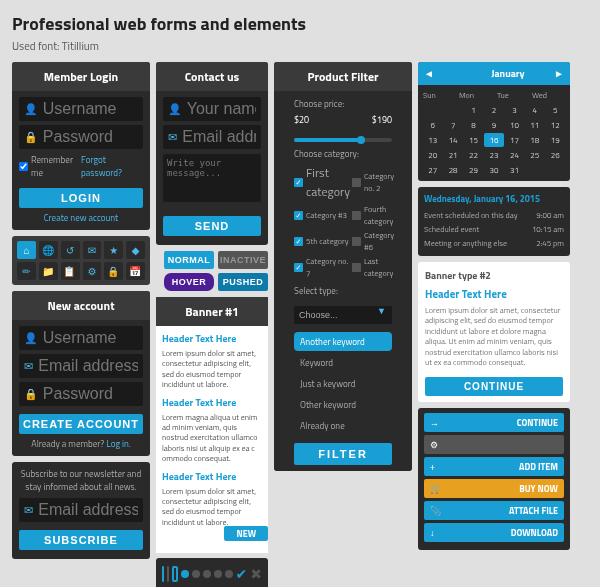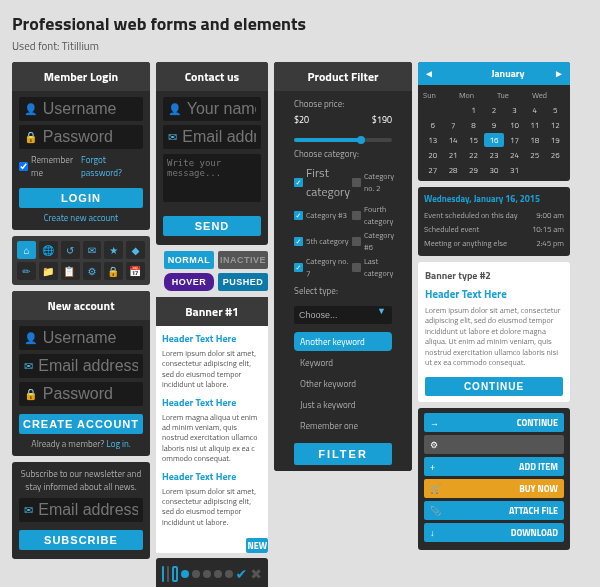--- a/index.html
+++ b/index.html
@@ -202,25 +202,25 @@
       color: #555;
       font-size: 8px;
       line-height: 1.3;
       margin-bottom: 5px;
     }
     .new-badge {
       background: #1a9fd4;
       color: #fff;
       font-size: 9px;
       font-weight: bold;
-      padding: 1px 1px;
+      padding: 1px 12px;
       border-radius: 2px;
       display: inline-block;
       position: absolute;
-      bottom: 0;
+      bottom: 12px;
       right: 0;
     }
     .banner1-wrap { position: relative; }
 
     
     .filter-panel {
       background: #2a2a2a;
       border-radius: 3px;
       padding: 6px 20px;
     }
@@ -690,23 +690,23 @@
           <div class="filter-label">Select type:</div>
           <div style="position:relative;margin-bottom:4px;">
             <select class="select-type">
               <option>Choose...</option>
             </select>
             <span style="position:absolute;right:6px;top:4px;color:#4db8e8;font-size:9px;">▼</span>
           </div>
           <div class="keyword-list">
             <div class="keyword-item">Another keyword</div>
             <div class="keyword-item plain">Keyword</div>
+            <div class="keyword-item plain">Just a keyword</div>
             <div class="keyword-item plain">Other keyword</div>
-            <div class="keyword-item plain">Just a keyword</div>
-            <div class="keyword-item plain">Remember one</div>
+            <div class="keyword-item plain">Already one</div>
           </div>
           <button class="filter-btn">FILTER</button>
         </div>
       </div>
     </div>
 
     <div class="col4">
 
       <div class="calendar-panel">
         <div class="cal-header">

